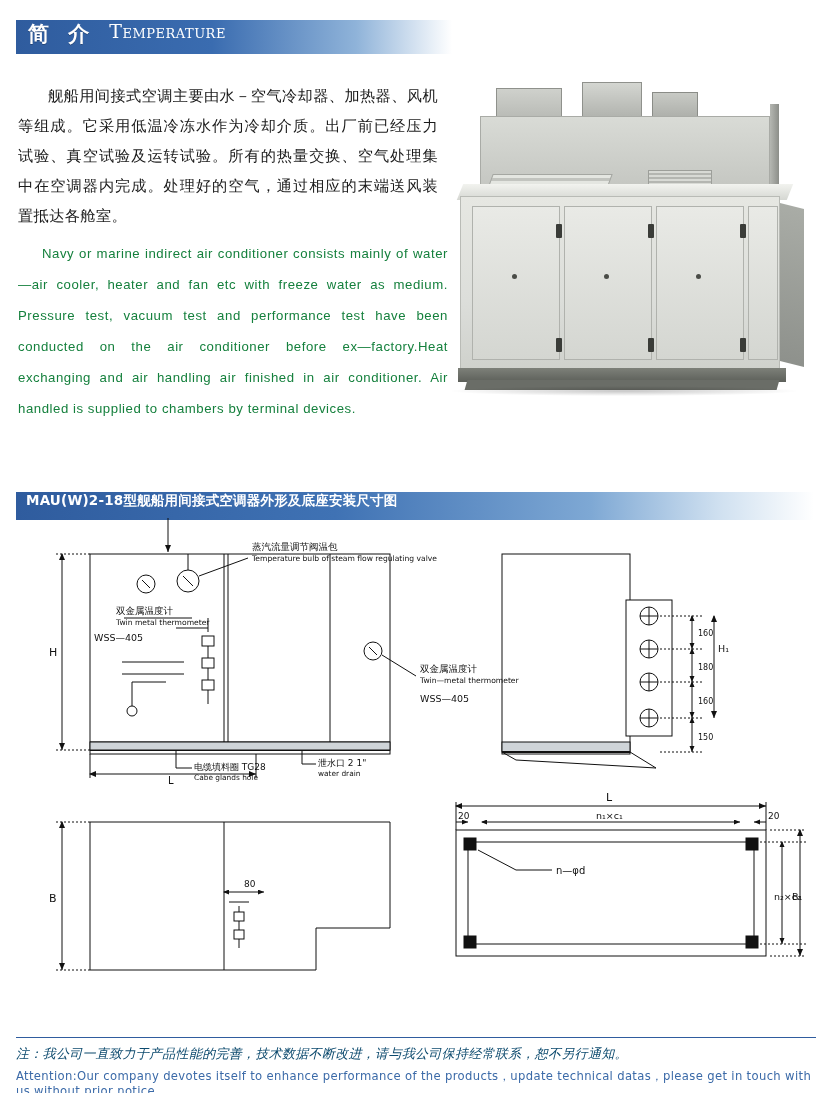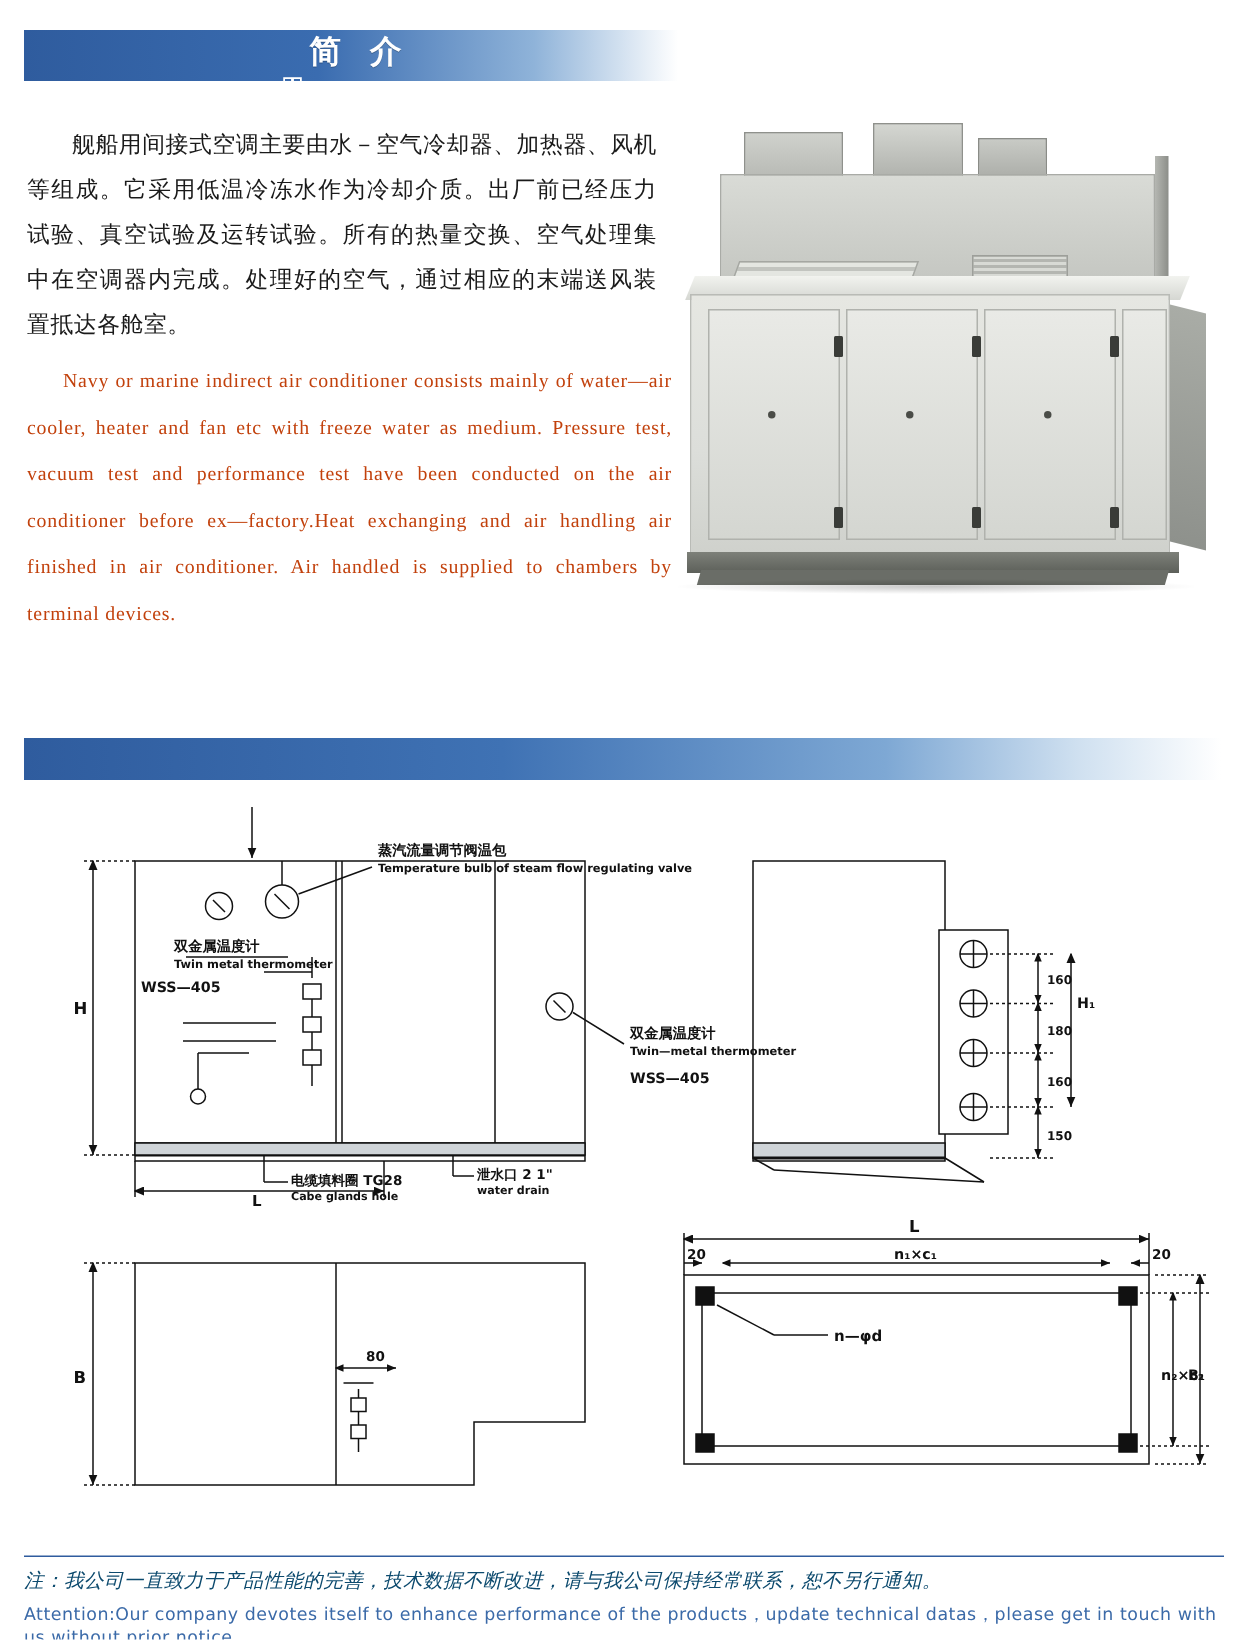--- a/index.html
+++ b/index.html
@@ -12,24 +12,22 @@
     position: relative;
     font-family: "Liberation Sans", sans-serif;
     color: #1a1a1a;
     overflow: hidden;
   }
 
   
   .section-bar {
     position: absolute;
     display: flex;
-    align-items: center;
     background: linear-gradient(to right, #2f5c9e 0%, #3a6cb0 45%, #8fb3d9 78%, #ffffff 100%);
     color: #ffffff;
-    flex-direction: column;
   }
   #intro-bar {
     left: 16px; top: 20px; width: 436px; height: 34px;
     padding-left: 12px;
   }
   #intro-bar .cn {
     font-family: "DejaVu Sans", sans-serif;
     font-size: 21px; font-weight: bold; letter-spacing: 6px;
     text-shadow: 0 1px 0 rgba(0,0,0,.25);
   }
@@ -59,27 +57,27 @@
     font-family: "DejaVu Sans", sans-serif;
     font-size: 15.2px;
     line-height: 30px;
     text-indent: 30px;
     letter-spacing: .4px;
     text-align: justify;
   }
   #intro-text-en {
     position: absolute;
     left: 18px; top: 225px; width: 430px;
-    font-family: Liberation Serif, serif;
+    font-family: Liberation Sans, sans-serif;
     font-size: 13.2px;
     line-height: 31px;
     text-indent: 24px;
     letter-spacing: .55px;
     text-align: justify;
-    color: #c2410c;
+    color: #15803d;
   }
 
   
   #photo {
     position: absolute;
     left: 452px; top: 74px; width: 362px; height: 332px;
     background: #ffffff;
     overflow: hidden;
   }
   .ph { position: absolute; }
@@ -156,21 +154,21 @@
   }
   .ph-dot { width: 5px; height: 5px; background: #4a4c47; border-radius: 50%; }
   .ph-shadow {
     left: 0px; top: 312px; width: 344px; height: 10px;
     background: radial-gradient(ellipse at center, rgba(0,0,0,.22), rgba(0,0,0,0) 72%);
   }
 
   
   #diagram {
     position: absolute;
-    left: 16px; top: 526px; width: 798px; height: 492px; font-weight: bold;
+    left: 16px; top: 506px; width: 798px; height: 492px;
   }
   #diagram svg { display: block; }
 
   
   #footer-note {
     position: absolute;
     left: 16px; top: 1037px; width: 800px;
   }
   #footer-note .rule {
     width: 100%; height: 1px; background: #2f5c9e; margin-bottom: 7px;
@@ -220,20 +218,21 @@
   <div class="ph ph-hinge" style="left:288px; top:264px;"></div>
   <div class="ph ph-dot" style="left:60px; top:200px;"></div>
   <div class="ph ph-dot" style="left:152px; top:200px;"></div>
   <div class="ph ph-dot" style="left:244px; top:200px;"></div>
   <div class="ph ph-base"></div>
   <div class="ph ph-base2"></div>
   <div class="ph ph-shadow"></div>
 </div>
 
 <div class="section-bar" id="diagram-bar">
+  <span class="cn">MAU(W)2-18型舰船用间接式空调器外形及底座安装尺寸图</span>
 </div>
 
 <div id="diagram">
 <svg width="798" height="492" viewBox="0 0 798 492" xmlns="http://www.w3.org/2000/svg">
   <defs>
     <marker id="ah" markerWidth="8" markerHeight="8" refX="7" refY="3" orient="auto">
       <path d="M0,0 L7,3 L0,6 z" fill="#111"></path>
     </marker>
     <marker id="ahr" markerWidth="8" markerHeight="8" refX="1" refY="3" orient="auto">
       <path d="M7,0 L0,3 L7,6 z" fill="#111"></path>

